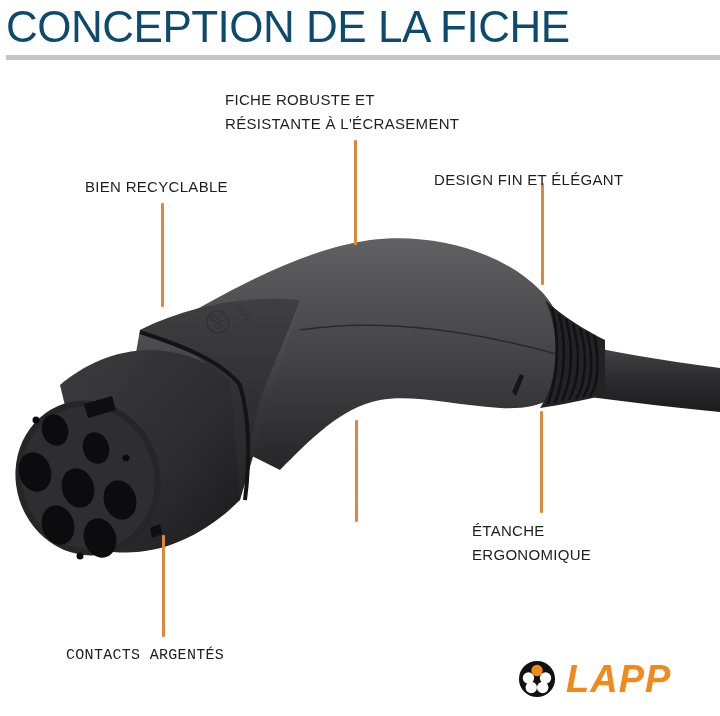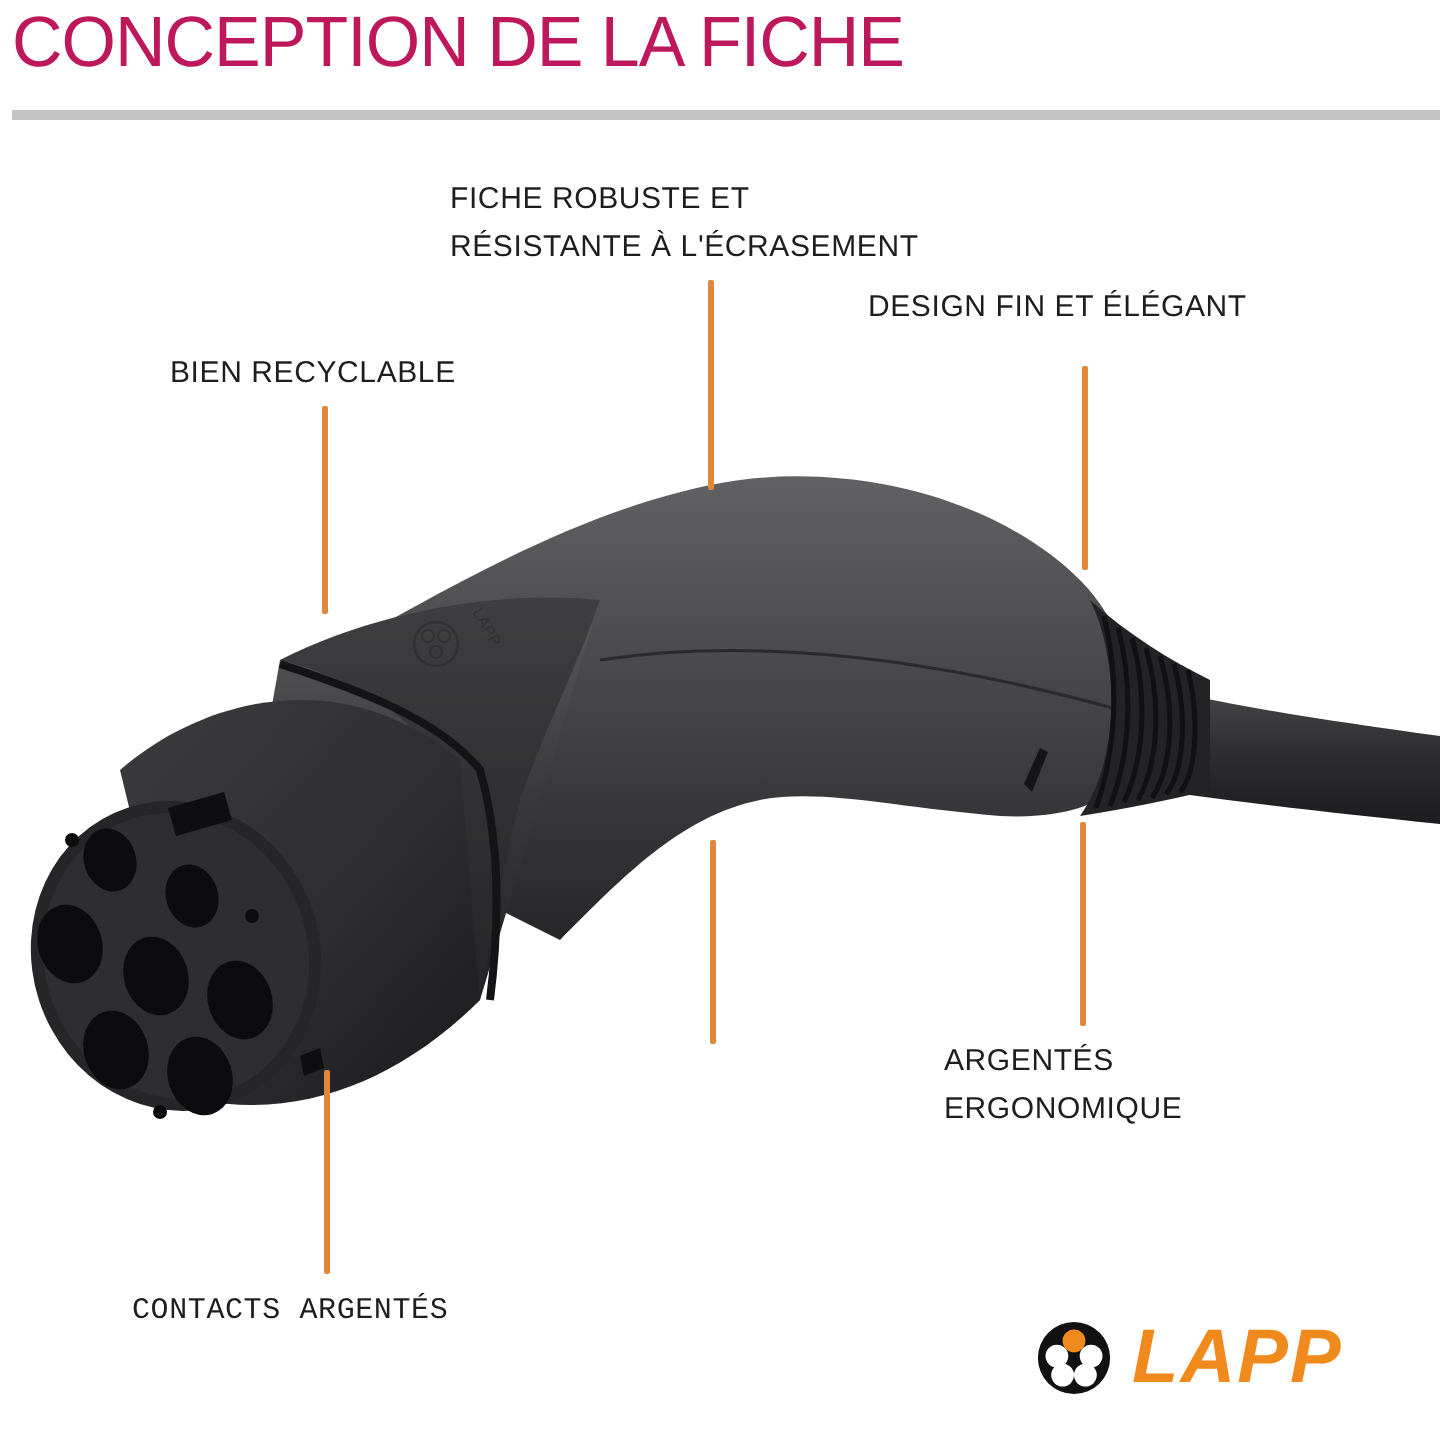--- a/index.html
+++ b/index.html
@@ -1,21 +1,21 @@
 <!DOCTYPE html>
 <html><head>
   <meta charset="utf-8">
   <style>
     html, body { margin: 0; padding: 0; background: #ffffff; }
     body { width: 720px; height: 716px; position: relative; overflow: hidden; font-family: "Liberation Sans", sans-serif; }
     .title {
       position: absolute; left: 6px; top: 2px;
       font-family: "Liberation Sans", sans-serif;
-      font-size: 35px; font-weight: 400; letter-spacing: -0.5px;
-      color: #be185d; white-space: nowrap;
+      font-size: 44px; font-weight: 400; letter-spacing: -0.5px;
+      color: #0c4a6e; white-space: nowrap;
       transform: scaleY(1.02);
     }
     .divider {
       position: absolute; left: 6px; top: 55px; width: 714px; height: 5px;
       background: #c4c4c4;
     }
     .label {
       position: absolute; font-size: 15px; color: #1e1e1e; line-height: 24px;
       letter-spacing: 0.3px; white-space: nowrap;
     }
@@ -128,30 +128,30 @@
 <div class="leader" style="left:354px; top:140px; height:105px;"></div>
 <div class="leader" style="left:541px; top:183px; height:102px;"></div>
 <div class="leader" style="left:355px; top:420px; height:102px;"></div>
 <div class="leader" style="left:540px; top:411px; height:102px;"></div>
 <div class="leader" style="left:162px; top:535px; height:102px;"></div>
 
 <div class="label" style="left:225px; top:88px;">
   <div>FICHE ROBUSTE ET</div>
   <div>RÉSISTANTE À L'ÉCRASEMENT</div>
 </div>
-<div class="label" style="left:434px; top:142px;">
+<div class="label" style="left:434px; top:168px;">
   <div>DESIGN FIN ET ÉLÉGANT</div>
 </div>
 <div class="label" style="left:85px; top:175px;text-align:center;">
   <div>BIEN RECYCLABLE</div>
 </div>
 <div class="label" style="left:264px; top:528px;">
 </div>
 <div class="label" style="left:472px; top:519px;">
-  <div>ARGENTÉS</div>
+  <div>ÉTANCHE</div>
   <div>ERGONOMIQUE</div>
 </div>
 <div class="label" style="left:66px; top:644px;font-family:Liberation Mono, monospace;">
   <div>CONTACTS ARGENTÉS</div>
 </div>
 
 <div class="logo">
   <svg class="logo-mark" viewBox="0 0 40 40">
     <circle cx="20" cy="20" r="19" fill="#111111"></circle>
     <circle cx="20" cy="11" r="6" fill="#f08a1c"></circle>

